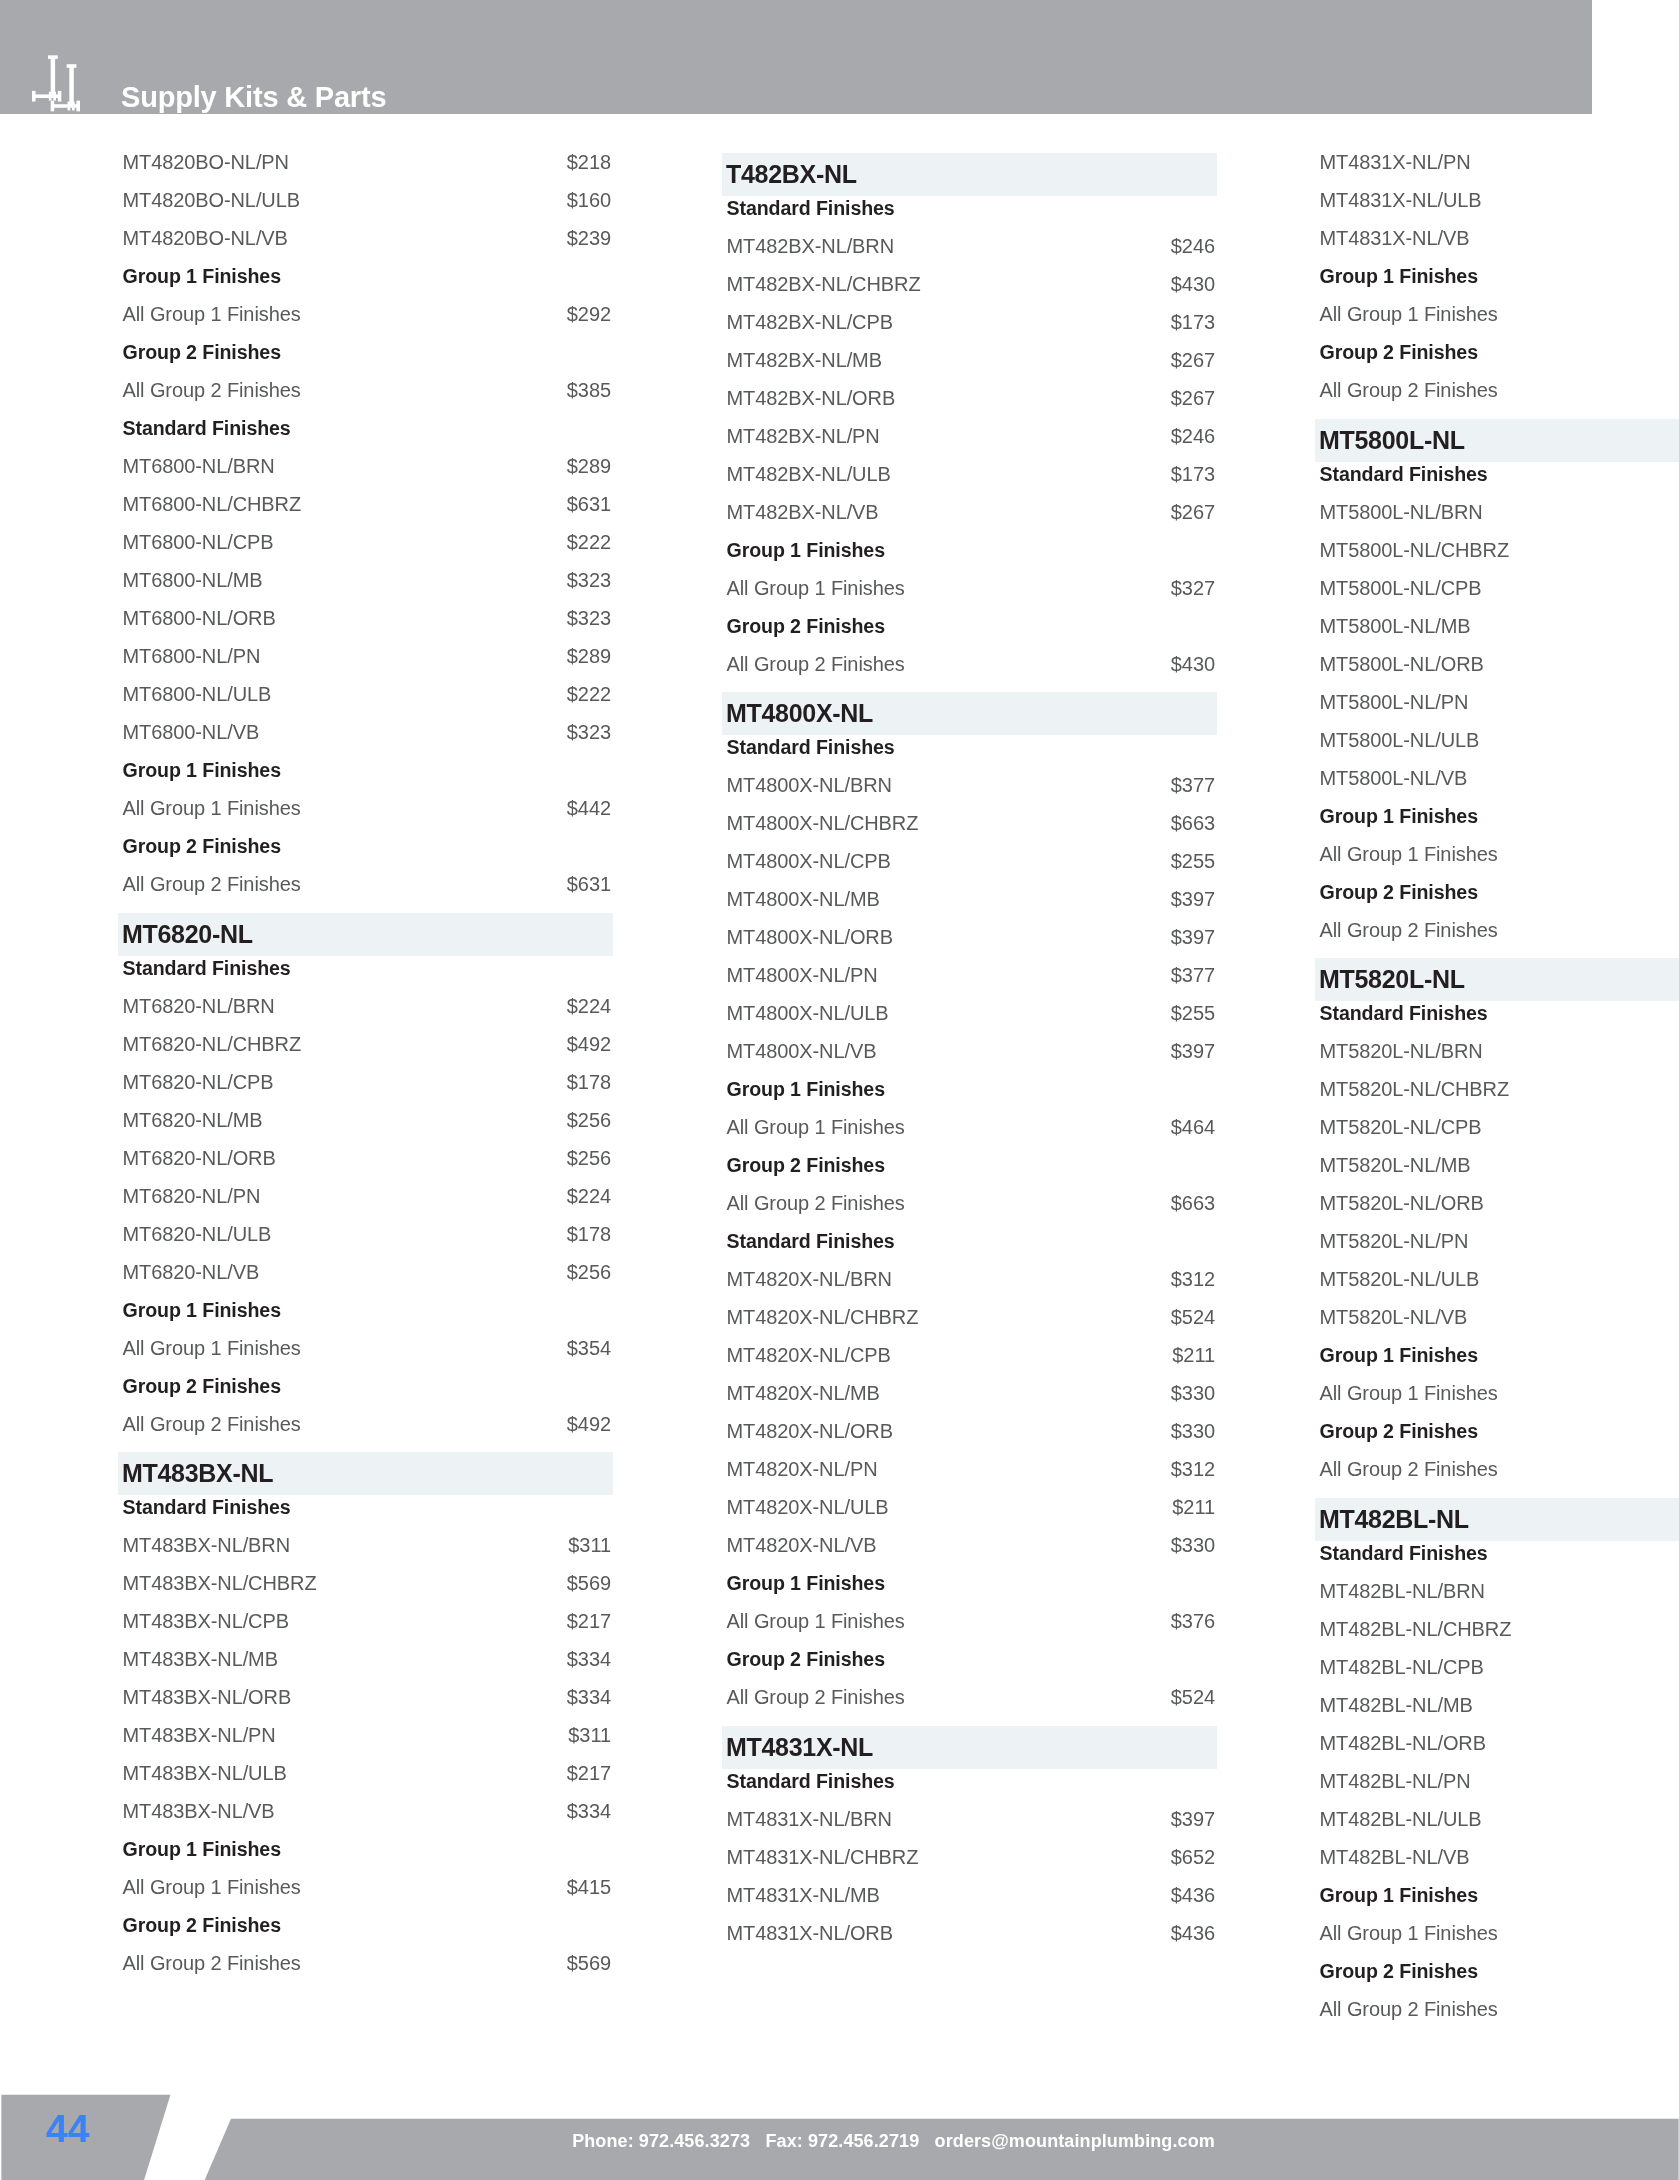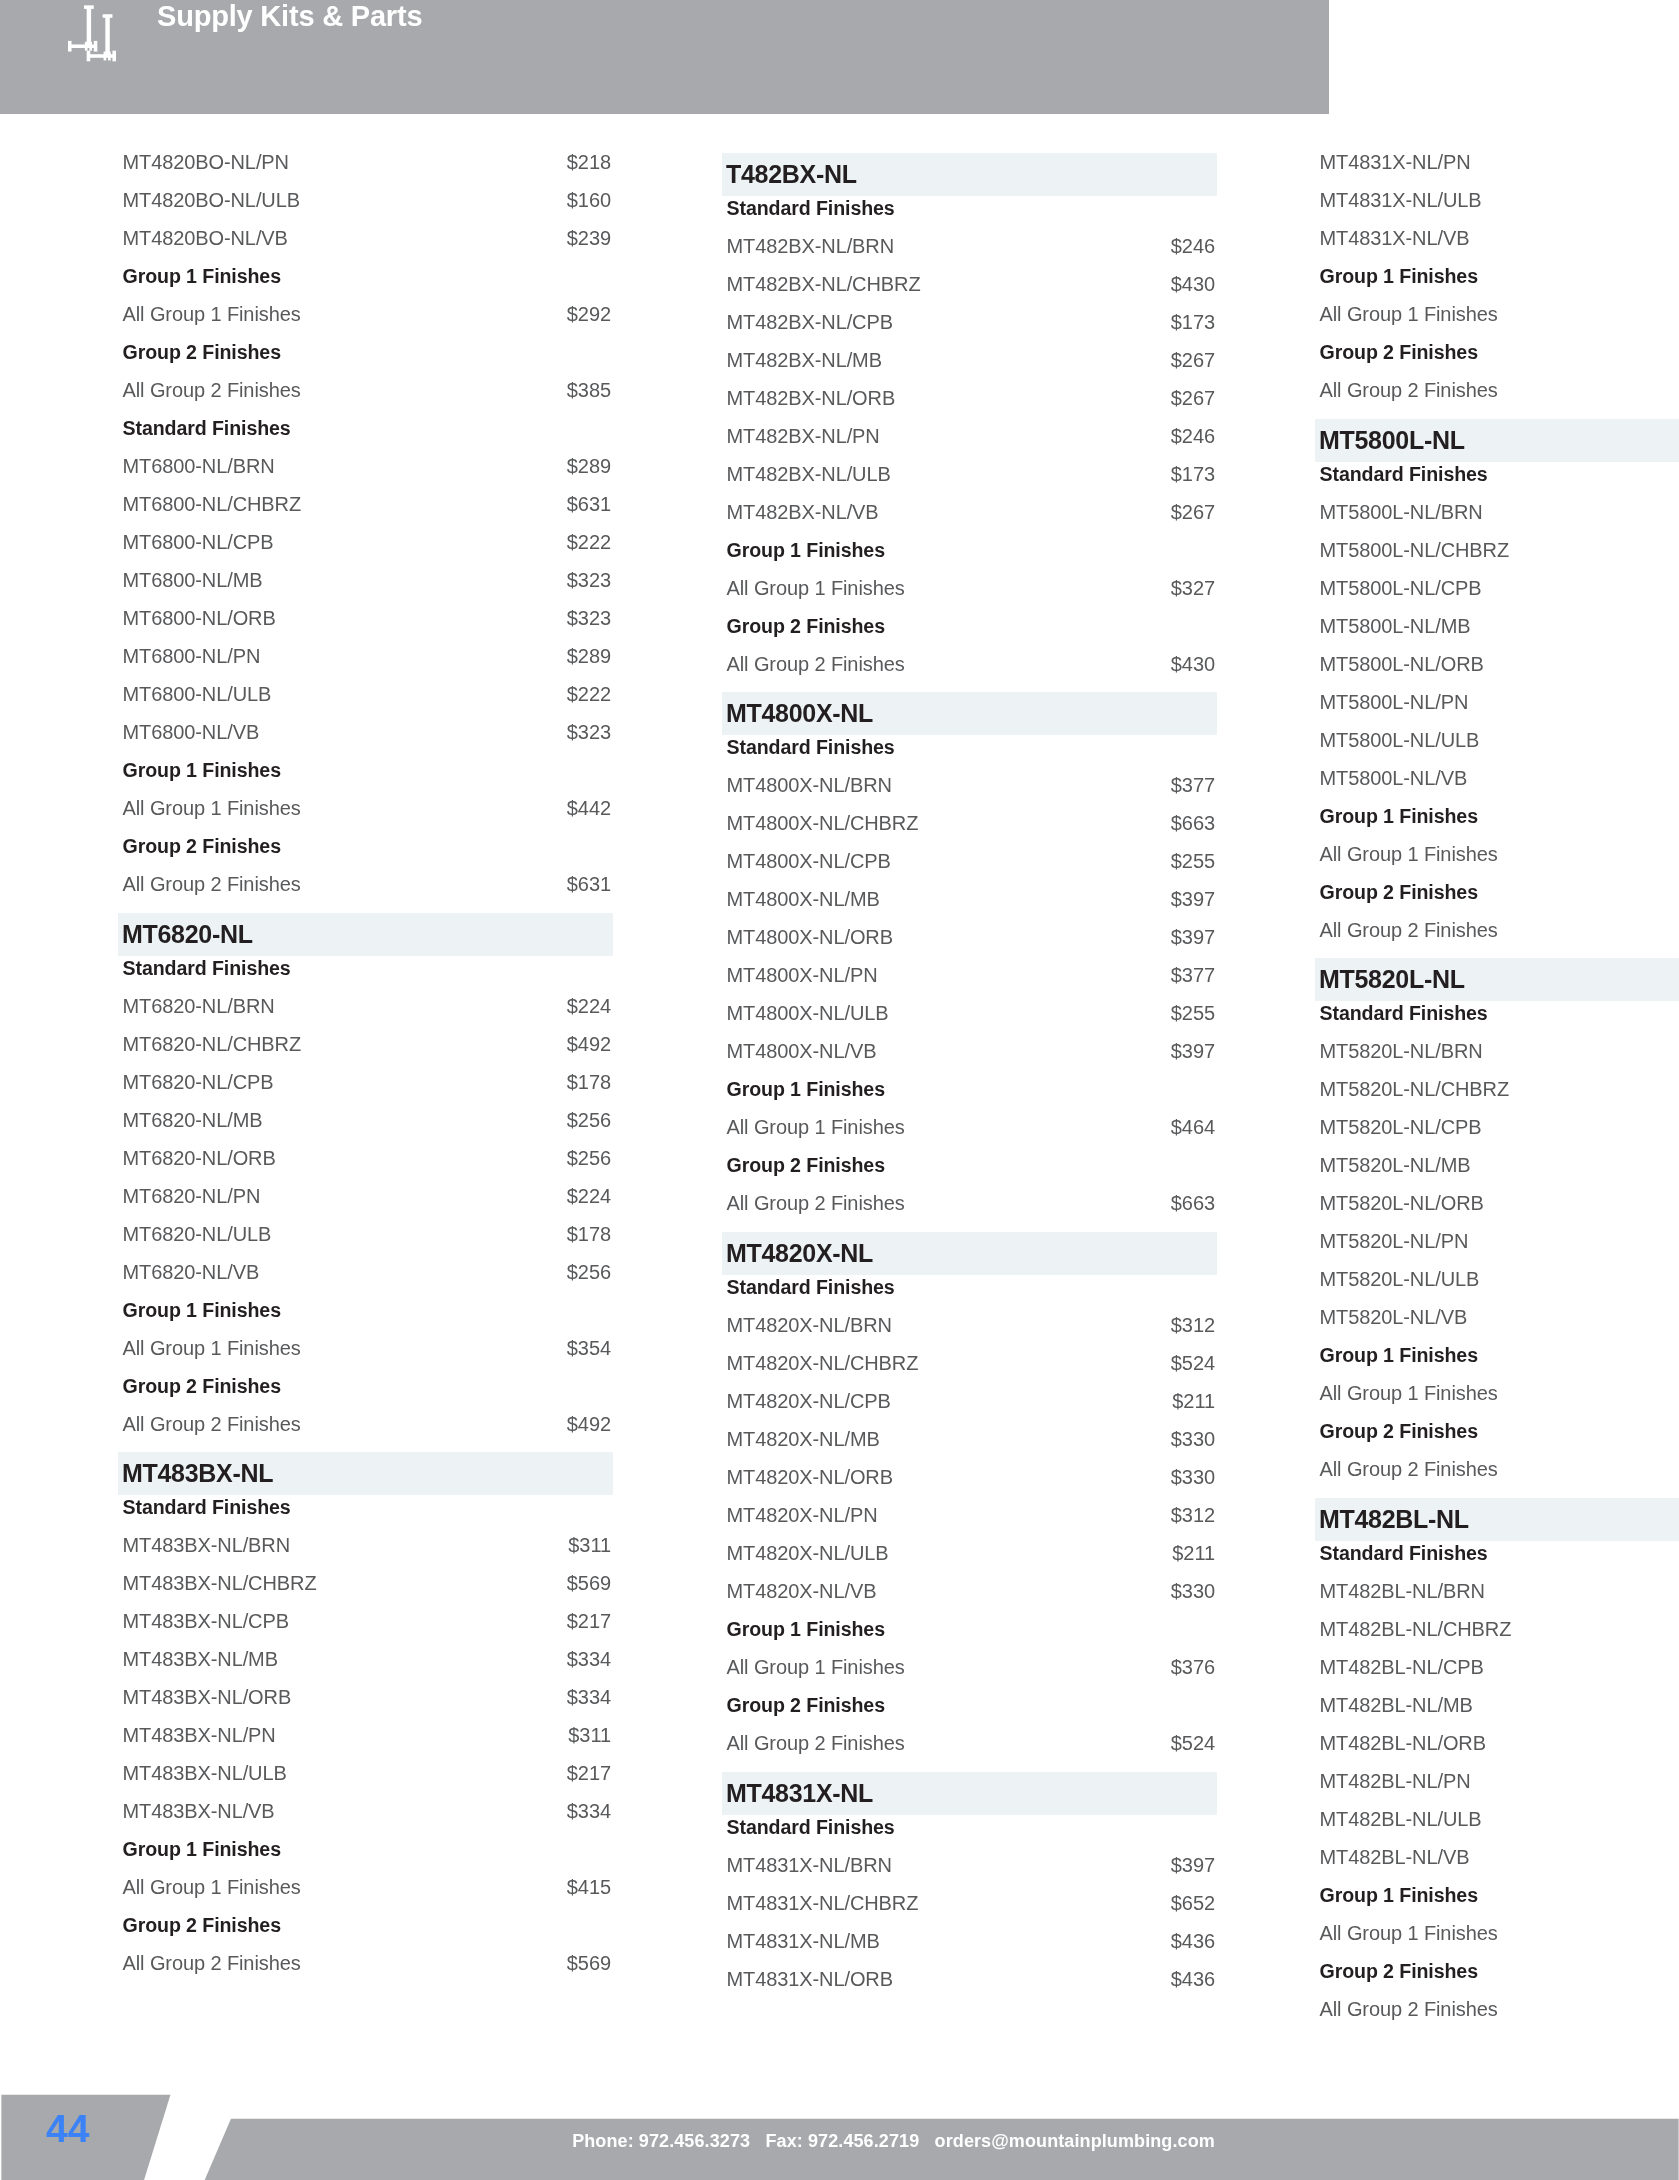--- a/index.html
+++ b/index.html
@@ -16,26 +16,25 @@
     position: relative;
     width: 1680px;
     height: 2181px;
     background: #ffffff;
   }
 
   
   #header {
     position: absolute;
     top: 0; left: 0;
-    width: 1329px;
+    width: 1592px;
     height: 114px;
     background: #a7a9ac;
     display: flex;
-    align-items: flex-start;
-    padding-left: 36px;
+    align-items: flex-end;
   }
   #header-icon {
     margin-left: 30px;
     width: 68px;
     height: 64px;
     position: relative;
     flex: 0 0 auto;
   }
   #header-icon svg { display: block; }
   #header-title {
@@ -479,23 +478,20 @@
           <span class="price">$464</span>
         </div>
         <div class="row subhead">
           <span class="label">Group 2 Finishes</span>
           <span class="price"></span>
         </div>
         <div class="row">
           <span class="label">All Group 2 Finishes</span>
           <span class="price">$663</span>
         </div>
-        <div class="model-header">
-          <div class="model-name">MT4820X-NL</div>
-        </div>
         <div class="row subhead">
           <span class="label">Standard Finishes</span>
           <span class="price"></span>
         </div>
         <div class="row">
           <span class="label">MT4820X-NL/BRN</span>
           <span class="price">$312</span>
         </div>
         <div class="row">
           <span class="label">MT4820X-NL/CHBRZ</span>

